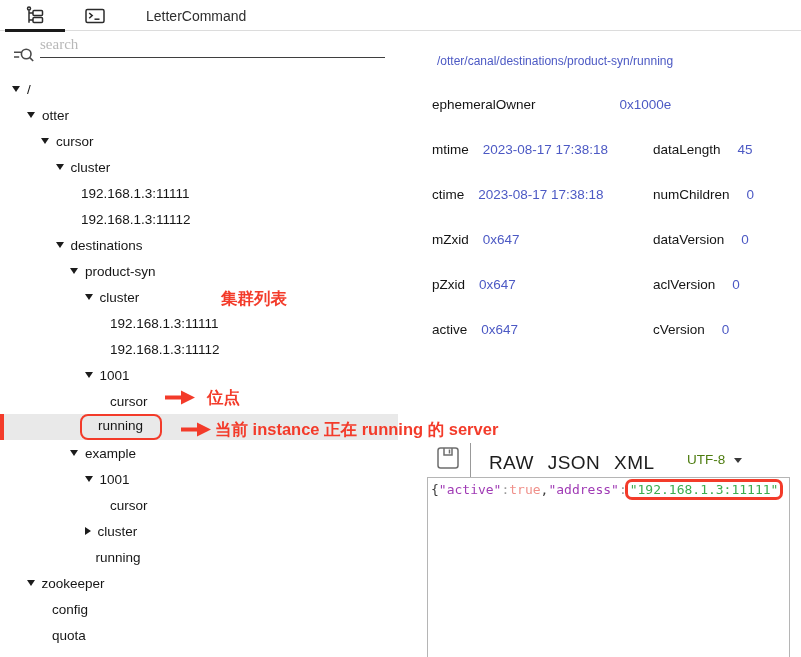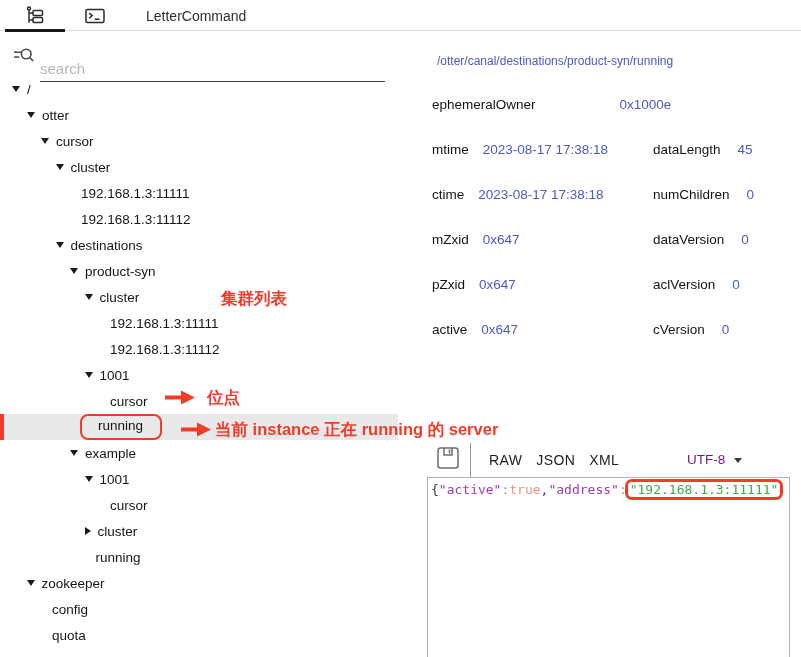--- a/index.html
+++ b/index.html
@@ -11,23 +11,23 @@
   .topbar { position:absolute; top:0; left:0; width:801px; height:31px;
             border-bottom:1px solid #dcdcdc; background:#fff; }
   .tab { position:absolute; top:0; height:31px; display:flex; align-items:center; justify-content:center; cursor:pointer; }
   .tab-tree { left:5px; width:60px; }
   .tab-term { left:75px; width:40px; }
   .tab.active::after { content:""; position:absolute; left:0; bottom:-1px; width:100%; height:3px; background:#1a1a1a; }
   .app-title { position:absolute; left:146px; top:8px; font-size:14px; color:#2e2e2e; }
 
   
   .search-icon { position:absolute; left:13px; top:46px; }
-  .search-input { position:absolute; left:40px; top:56px; width:345px; height:26px;
+  .search-input { position:absolute; left:40px; top:32px; width:345px; height:26px;
                   border:none; border-bottom:1px solid #3f3f3f; outline:none;
-                  font-size:15px; color:#701a75; background:transparent; font-family:Liberation Sans, sans-serif; }
+                  font-size:15px; color:#701a75; background:transparent; font-family:Liberation Serif, serif; }
   .search-input::placeholder { color:#b8b8b8; }
 
   
   .tree { position:absolute; left:0; top:76px; width:398px; }
   .trow { position:relative; height:26px; display:flex; align-items:center;
           font-size:13.5px; color:#161616; cursor:pointer; }
   .trow.sel { background:#e9e9e9; }
   .trow.sel::before { content:""; position:absolute; left:0; top:0; width:4px; height:26px; background:var(--accent); }
   .caret { width:0; height:0; margin-right:7px; flex:none; }
   .caret.open { border-left:4.5px solid transparent; border-right:4.5px solid transparent; border-top:6px solid #1c1c1c; }
@@ -44,23 +44,23 @@
   .stat-row.wide { gap:84px; }
   .stats-right .stat-row { gap:17px;text-align:right; }
   .stat-label { color:#141414; white-space:nowrap; }
   .stat-value { color:var(--blue); white-space:nowrap; }
 
   
   .toolbar { position:absolute; left:0; top:442px; width:373px; height:35px; }
   .save-btn { position:absolute; left:8px; top:4px; cursor:pointer; }
   .vdiv { position:absolute; left:42px; top:1px; width:1px; height:34px; background:#999; }
   .fmt-tabs { position:absolute; left:61px; top:10px; display:flex; gap:14px; }
-  .fmt-tab { font-size:14px; color:#1d1d1d; letter-spacing:0.4px; cursor:pointer; }
+  .fmt-tab { font-size:19px; color:#1d1d1d; letter-spacing:0.4px; cursor:pointer; }
   .encoding { position:absolute; left:259px; top:10px; display:flex; align-items:center; gap:9px; cursor:pointer; }
-  .enc-label { font-size:13.5px; color:#701a75;text-align:right; }
+  .enc-label { font-size:13.5px; color:#4d7c0f;text-align:right; }
   .dd-caret { width:0; height:0; border-left:4.5px solid transparent; border-right:4.5px solid transparent;
               border-top:5.5px solid #3a3a3a; margin-top:2px; }
 
   
   .editor { position:absolute; left:-1px; top:477px; width:363px; height:190px;
             border:1px solid #b5b5b5; background:#fff; padding:3px 0 0 3px; overflow:visible; }
   .codeline { font-family:"DejaVu Sans Mono","Liberation Mono",monospace; font-size:13px;
               line-height:18px; white-space:nowrap; }
   .redbox { border:3px solid var(--accent); border-radius:7px; padding:0 2px; margin:-2px -2px; display:inline-block; line-height:15px; }
 

